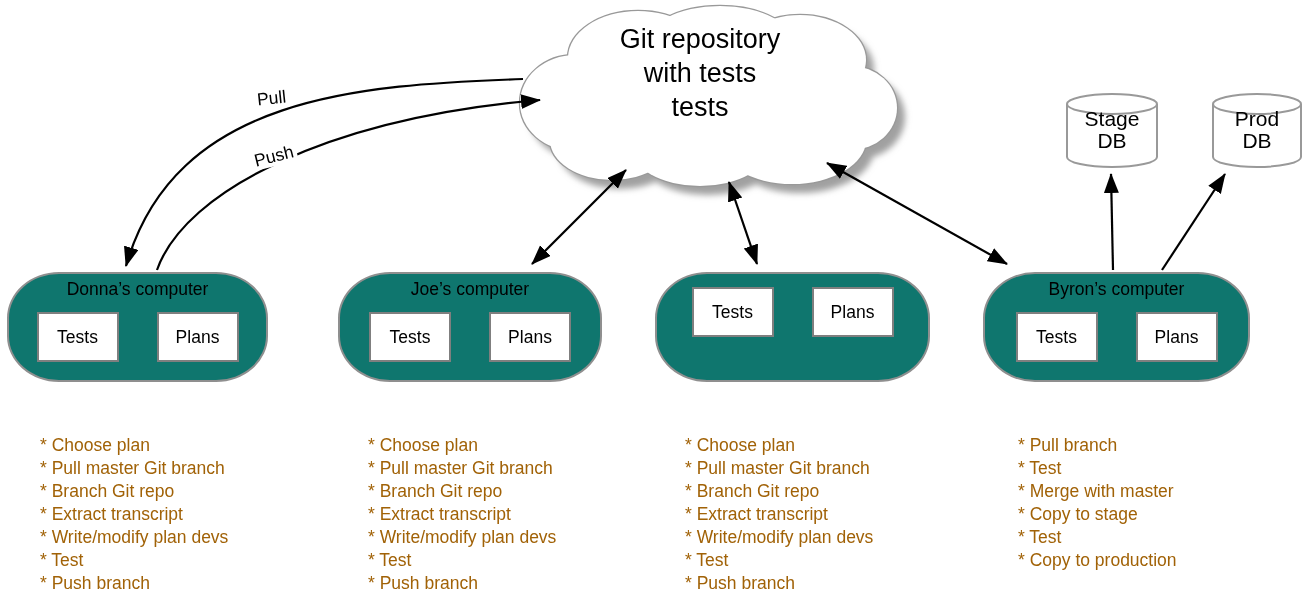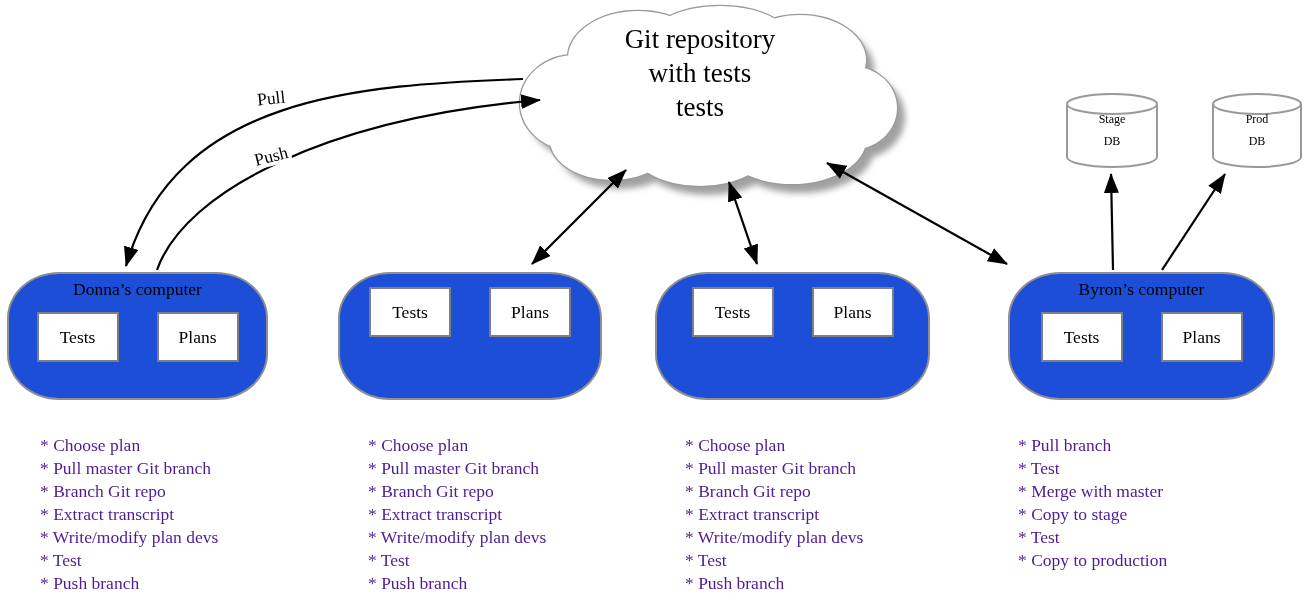--- a/index.html
+++ b/index.html
@@ -1,67 +1,67 @@
 <!DOCTYPE html>
 <html><head>
 <meta charset="utf-8">
 <style>
   html,body { margin:0; padding:0; background:#ffffff; }
   #canvas {
     position:relative; width:1306px; height:596px; overflow:hidden;
     background:#ffffff; color:#000;
-    font-family:Liberation Serif, serif;
+    font-family:Liberation Sans, sans-serif;
   }
   #diagram-svg { position:absolute; left:0; top:0; }
 
   .cloud-text {
     position:absolute; left:545px; top:22px; width:310px;
     text-align:center; font-size:27px; line-height:34px; color:#000;
   }
 
   .edge-label {
     position:absolute; background:#ffffff; padding:0 3px;
     font-size:17.5px; line-height:20px; color:#000; white-space:nowrap;
   }
   #pull-label { left:254px; top:88px; transform:rotate(-6deg); }
   #push-label { left:251px; top:146px; transform:rotate(-14deg); }
 
   .db-label {
     position:absolute; top:108px; text-align:center;
-    font-size:12px; line-height:22px; color:#000;
+    font-size:21px; line-height:22px; color:#000;
   }
   #stage-db-label { left:1067px; width:90px; }
   #prod-db-label  { left:1213px; width:88px; }
 
   .computer {
-    position:absolute; top:272px; height:128px;
+    position:absolute; top:272px; height:110px;
     border:2px solid #8f8f8f; border-radius:52px / 46px;
-    background:#1d4ed8; box-sizing:border-box;
+    background:#0f766e; box-sizing:border-box;
   }
   #computer-donna  { left:7px;   width:261px; }
   #computer-joe    { left:338px; width:264px; }
   #computer-nathan { left:655px; width:275px; }
-  #computer-byron  { left:1008px; width:267px; }
+  #computer-byron  { left:983px; width:267px; }
 
   .computer-title {
     text-align:center; font-size:17.5px; line-height:20px;
     margin-top:5px; white-space:nowrap;
   }
   .inner-boxes {
     display:flex; justify-content:center; gap:38px; margin-top:13px;
   }
   .inner-box {
     width:82px; height:50px; border:2px solid #7f7f7f;
     box-sizing:border-box; text-align:center; line-height:46px;
     font-size:17.5px; background:#ffffff;
   }
 
   .task-list {
     position:absolute; top:434px; width:300px;
-    font-size:17.5px; line-height:23px; color:#4c1d95;
+    font-size:17.5px; line-height:23px; color:#a16207;
   }
   #tasks-donna  { left:40px; }
   #tasks-joe    { left:368px; }
   #tasks-nathan { left:685px; }
   #tasks-byron  { left:1018px; }
   .task-line { white-space:nowrap; }
 </style>
 </head>
 <body>
 
@@ -154,20 +154,21 @@
 
   <div id="computer-donna" class="computer">
     <div class="computer-title">Donna’s computer</div>
     <div class="inner-boxes">
       <div class="inner-box">Tests</div>
       <div class="inner-box">Plans</div>
     </div>
   </div>
 
   <div id="computer-joe" class="computer">
+    <div class="computer-title">Joe’s computer</div>
     <div class="inner-boxes">
       <div class="inner-box">Tests</div>
       <div class="inner-box">Plans</div>
     </div>
   </div>
 
   <div id="computer-nathan" class="computer">
     <div class="inner-boxes">
       <div class="inner-box">Tests</div>
       <div class="inner-box">Plans</div>

